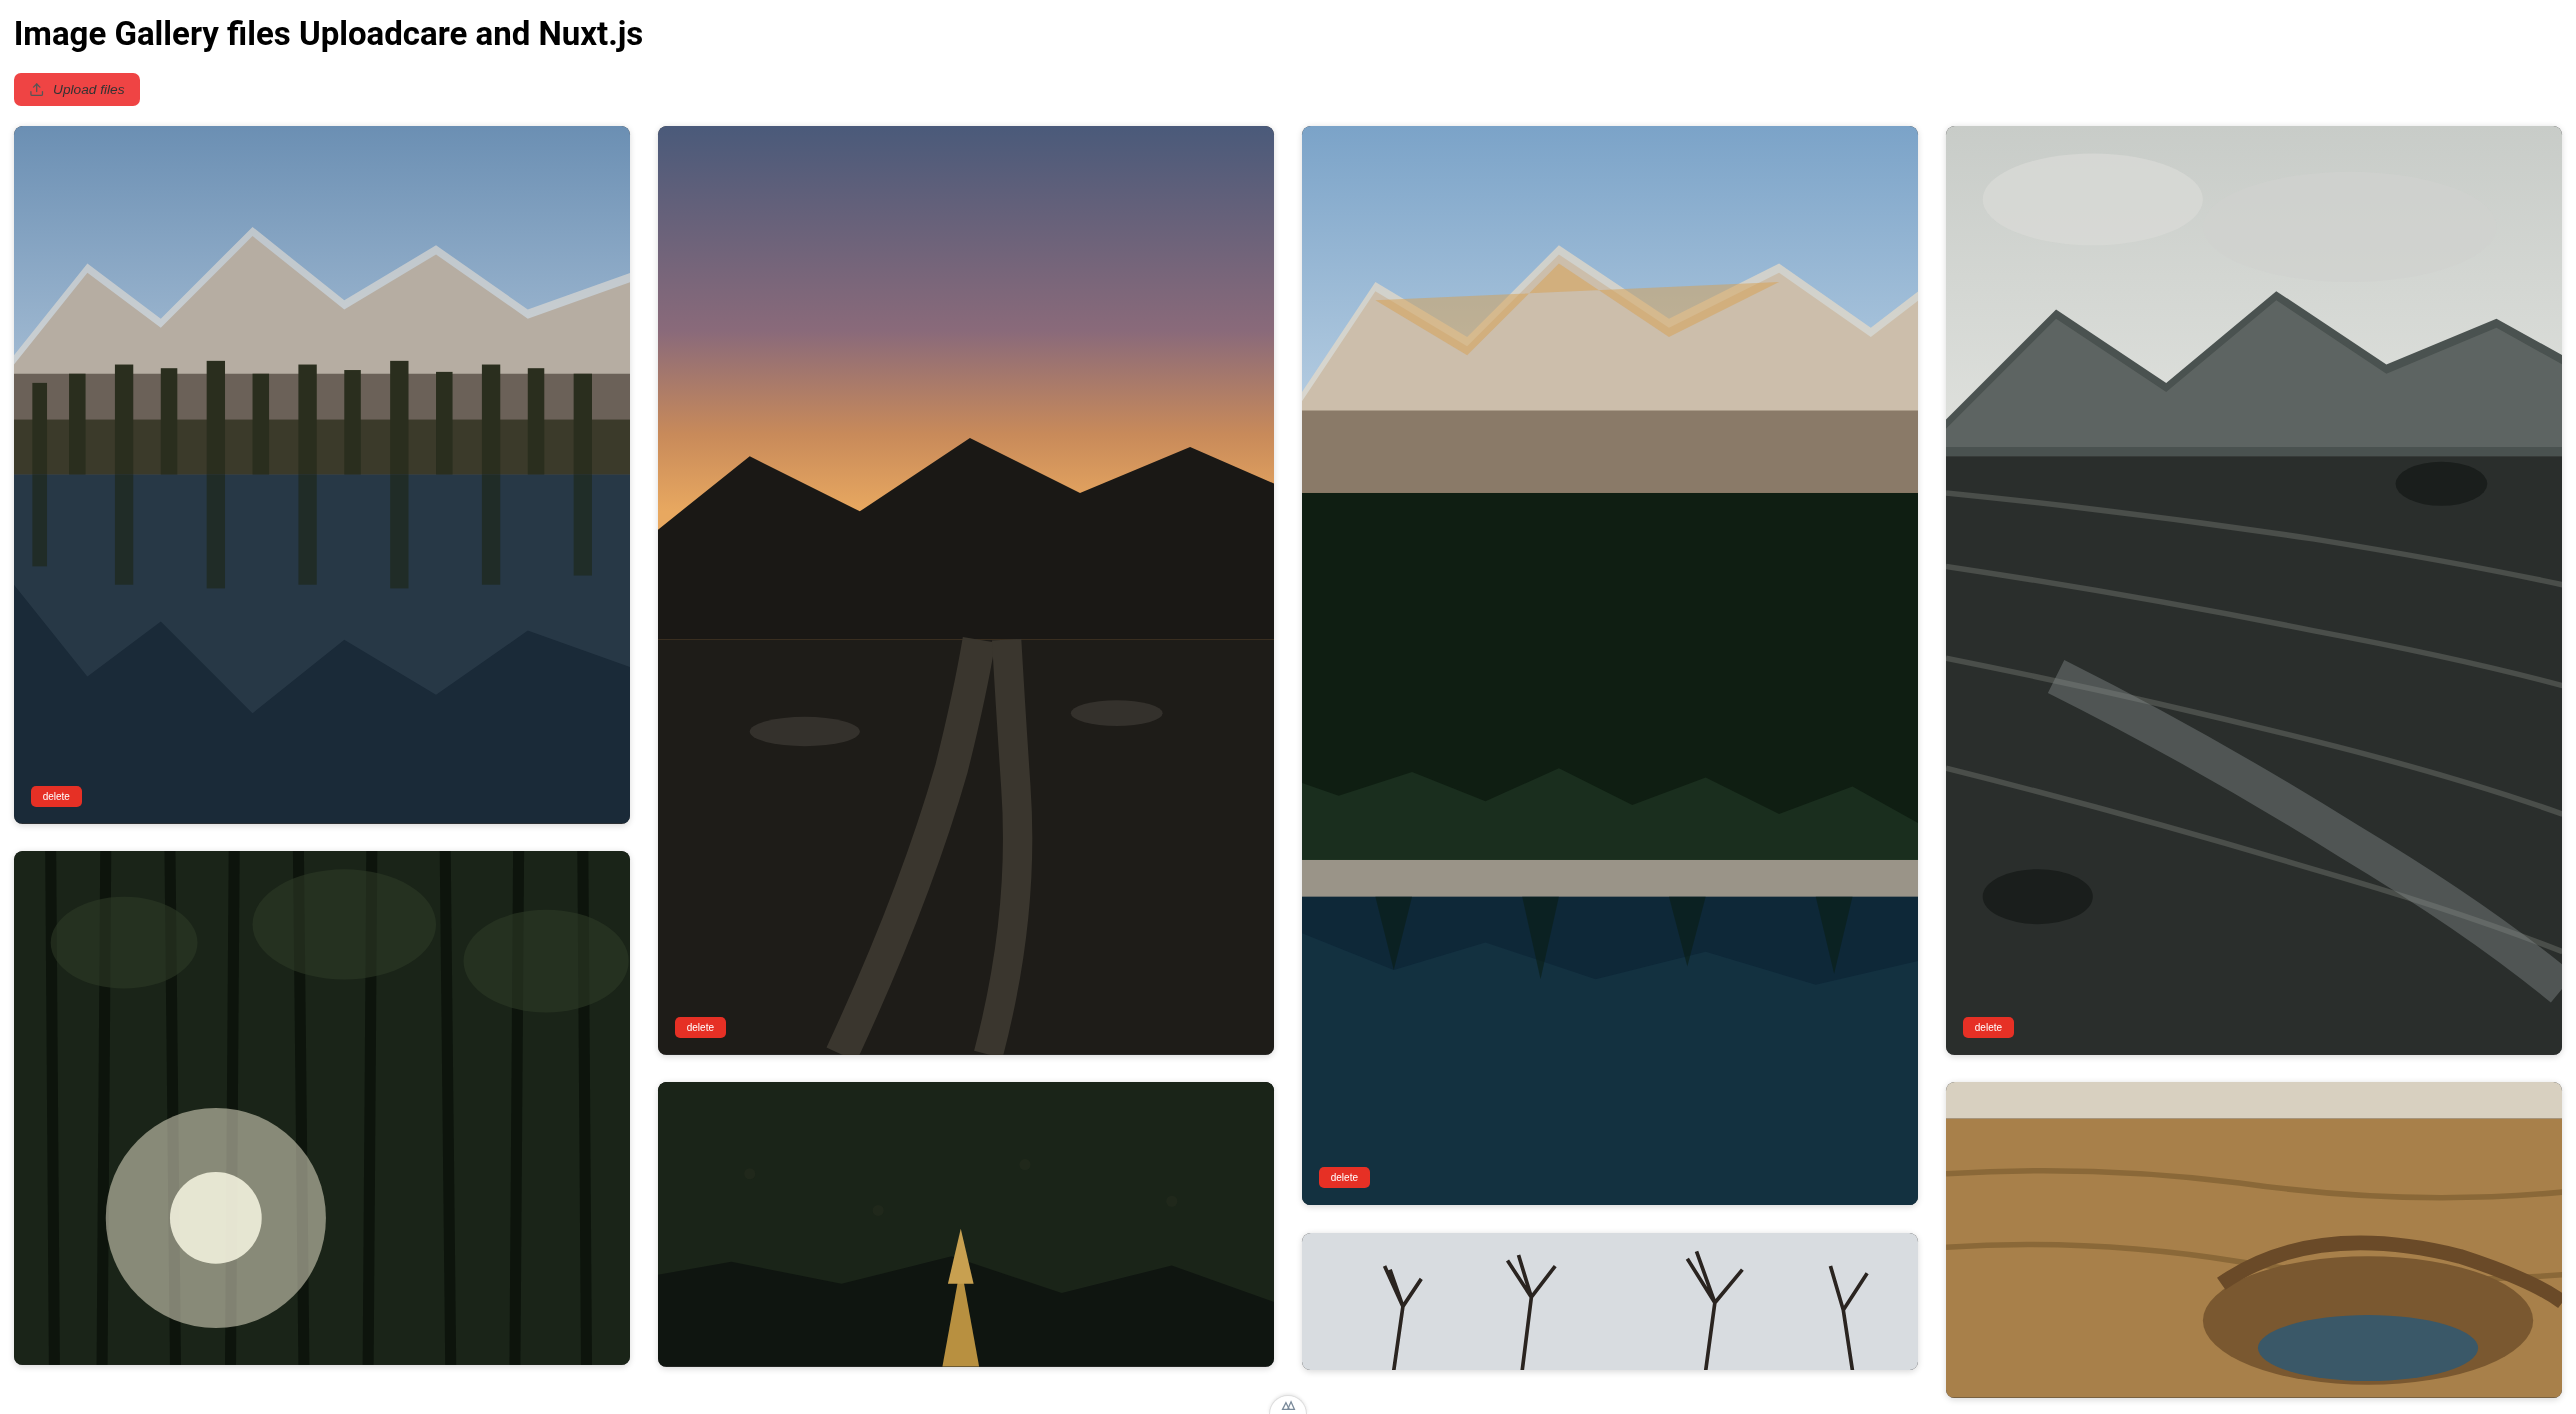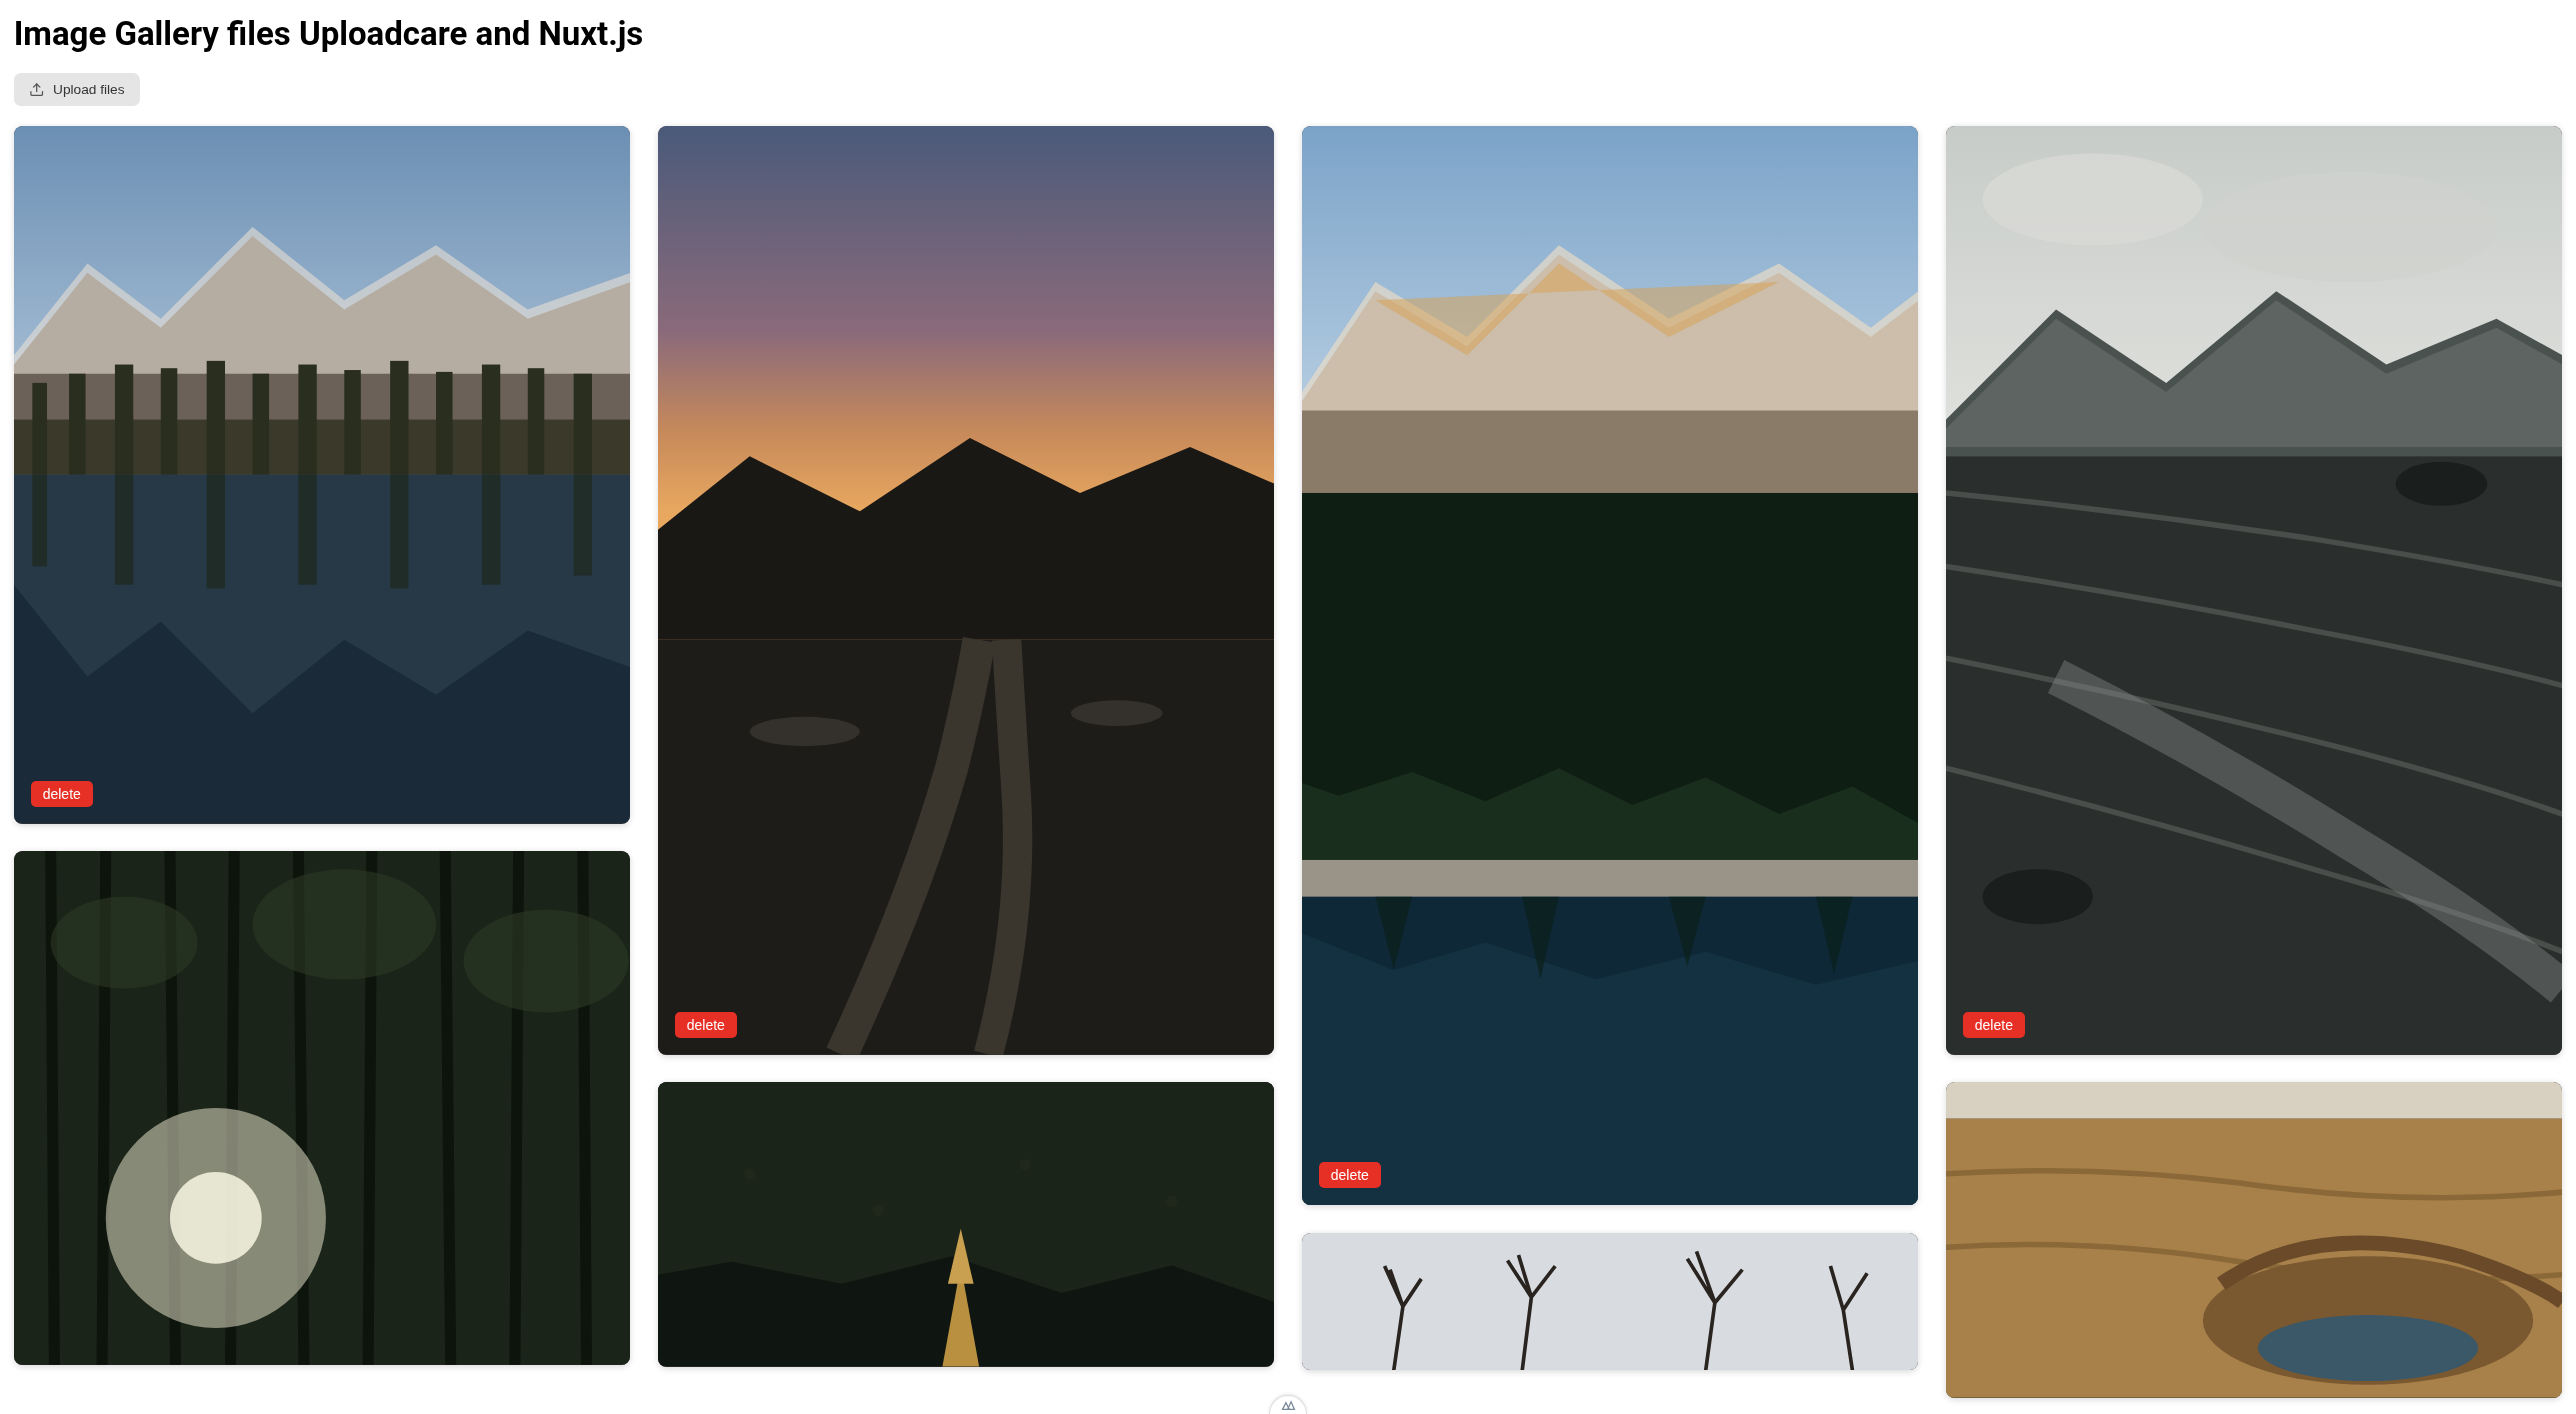--- a/index.html
+++ b/index.html
@@ -19,27 +19,28 @@
       font-weight: 700;
       margin-bottom: 20.6px;
       color: #000;
     }
     
     .upload-btn {
       display: inline-flex;
       align-items: center;
       gap: 8.6px;
       padding: 8.6px 15.4px;
-      background: #e5e5e5;
+      background: #ef4444;
       border: none;
       border-radius: 6.9px;
       font-size: 13.7px;
       color: #333;
       cursor: pointer;
       margin-bottom: 20.6px;
+      font-style: italic;
     }
     
     .upload-icon {
       width: 15.4px;
       height: 15.4px;
       display: inline-flex;
       align-items: center;
       justify-content: center;
     }
     
@@ -66,21 +67,21 @@
     
     .delete-btn {
       position: absolute;
       bottom: 17px;
       left: 17px;
       padding: 5.1px 12px;
       background: #e63025;
       color: #fff;
       border: none;
       border-radius: 5.1px;
-      font-size: 14px;
+      font-size: 10px;
       cursor: pointer;
     }
     
     .dev-badge {
       position: fixed;
       bottom: 0;
       left: 50%;
       transform: translateX(-50%);
       width: 38px;
       height: 19px;

